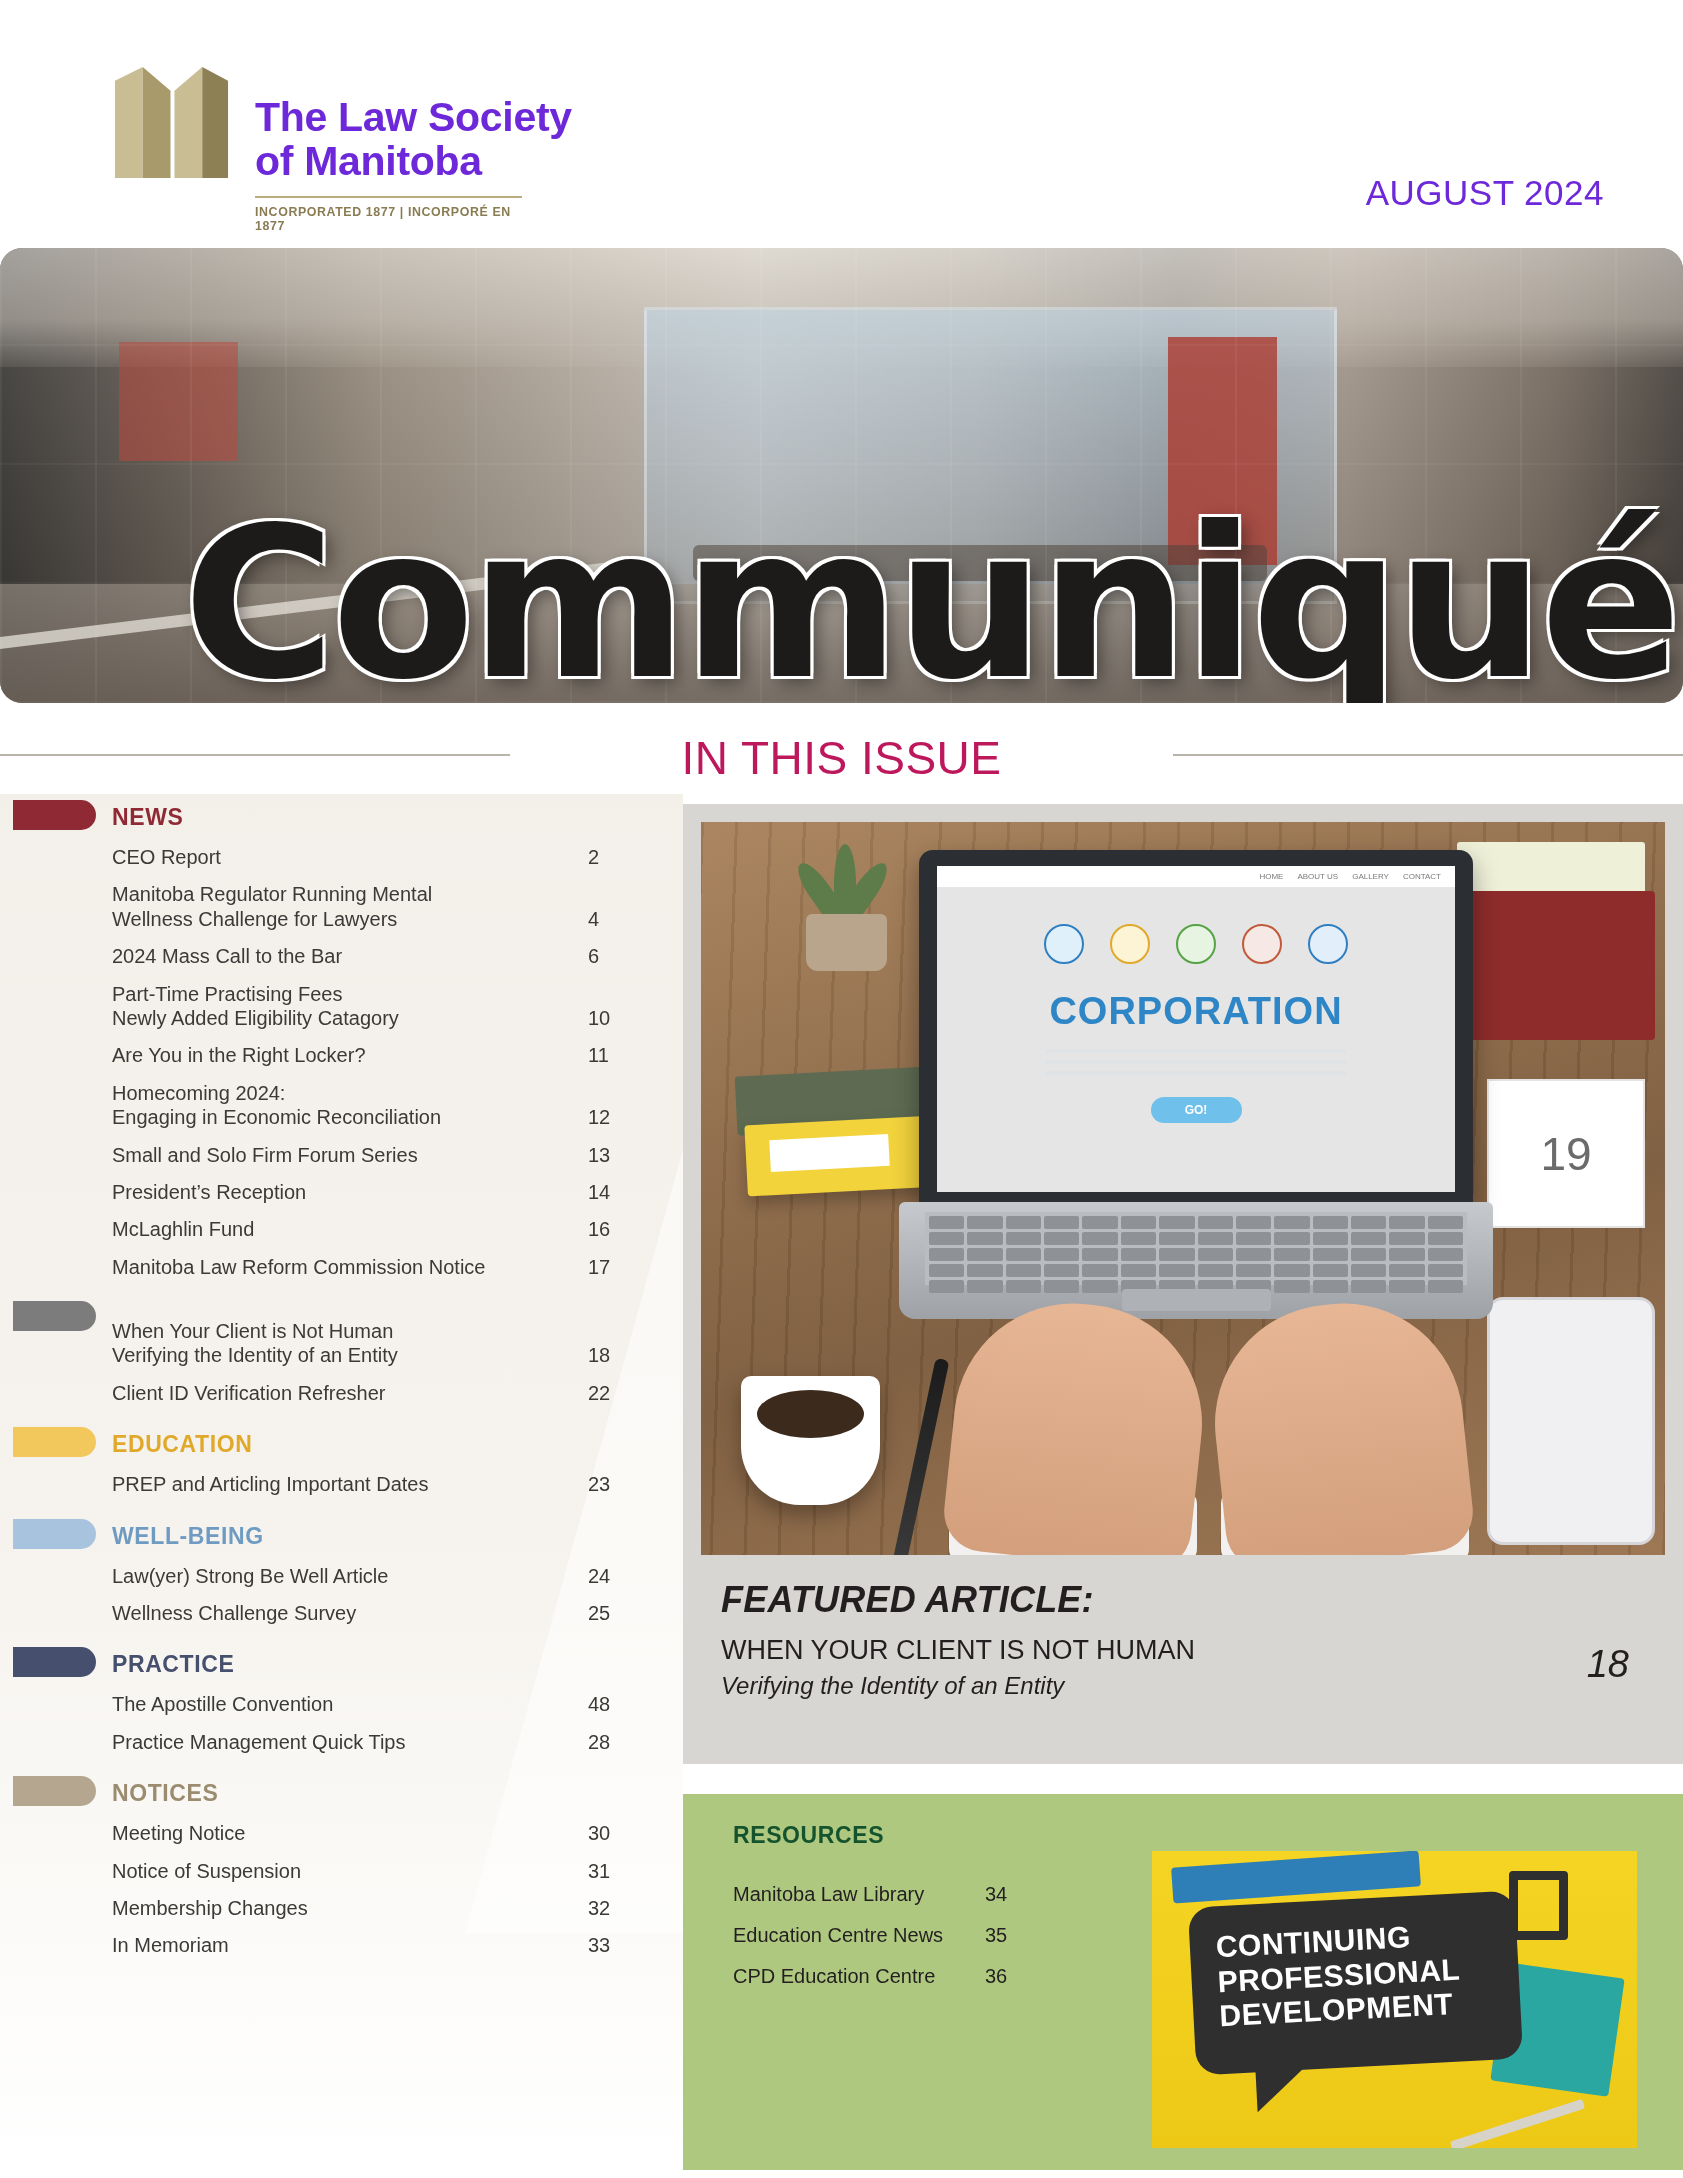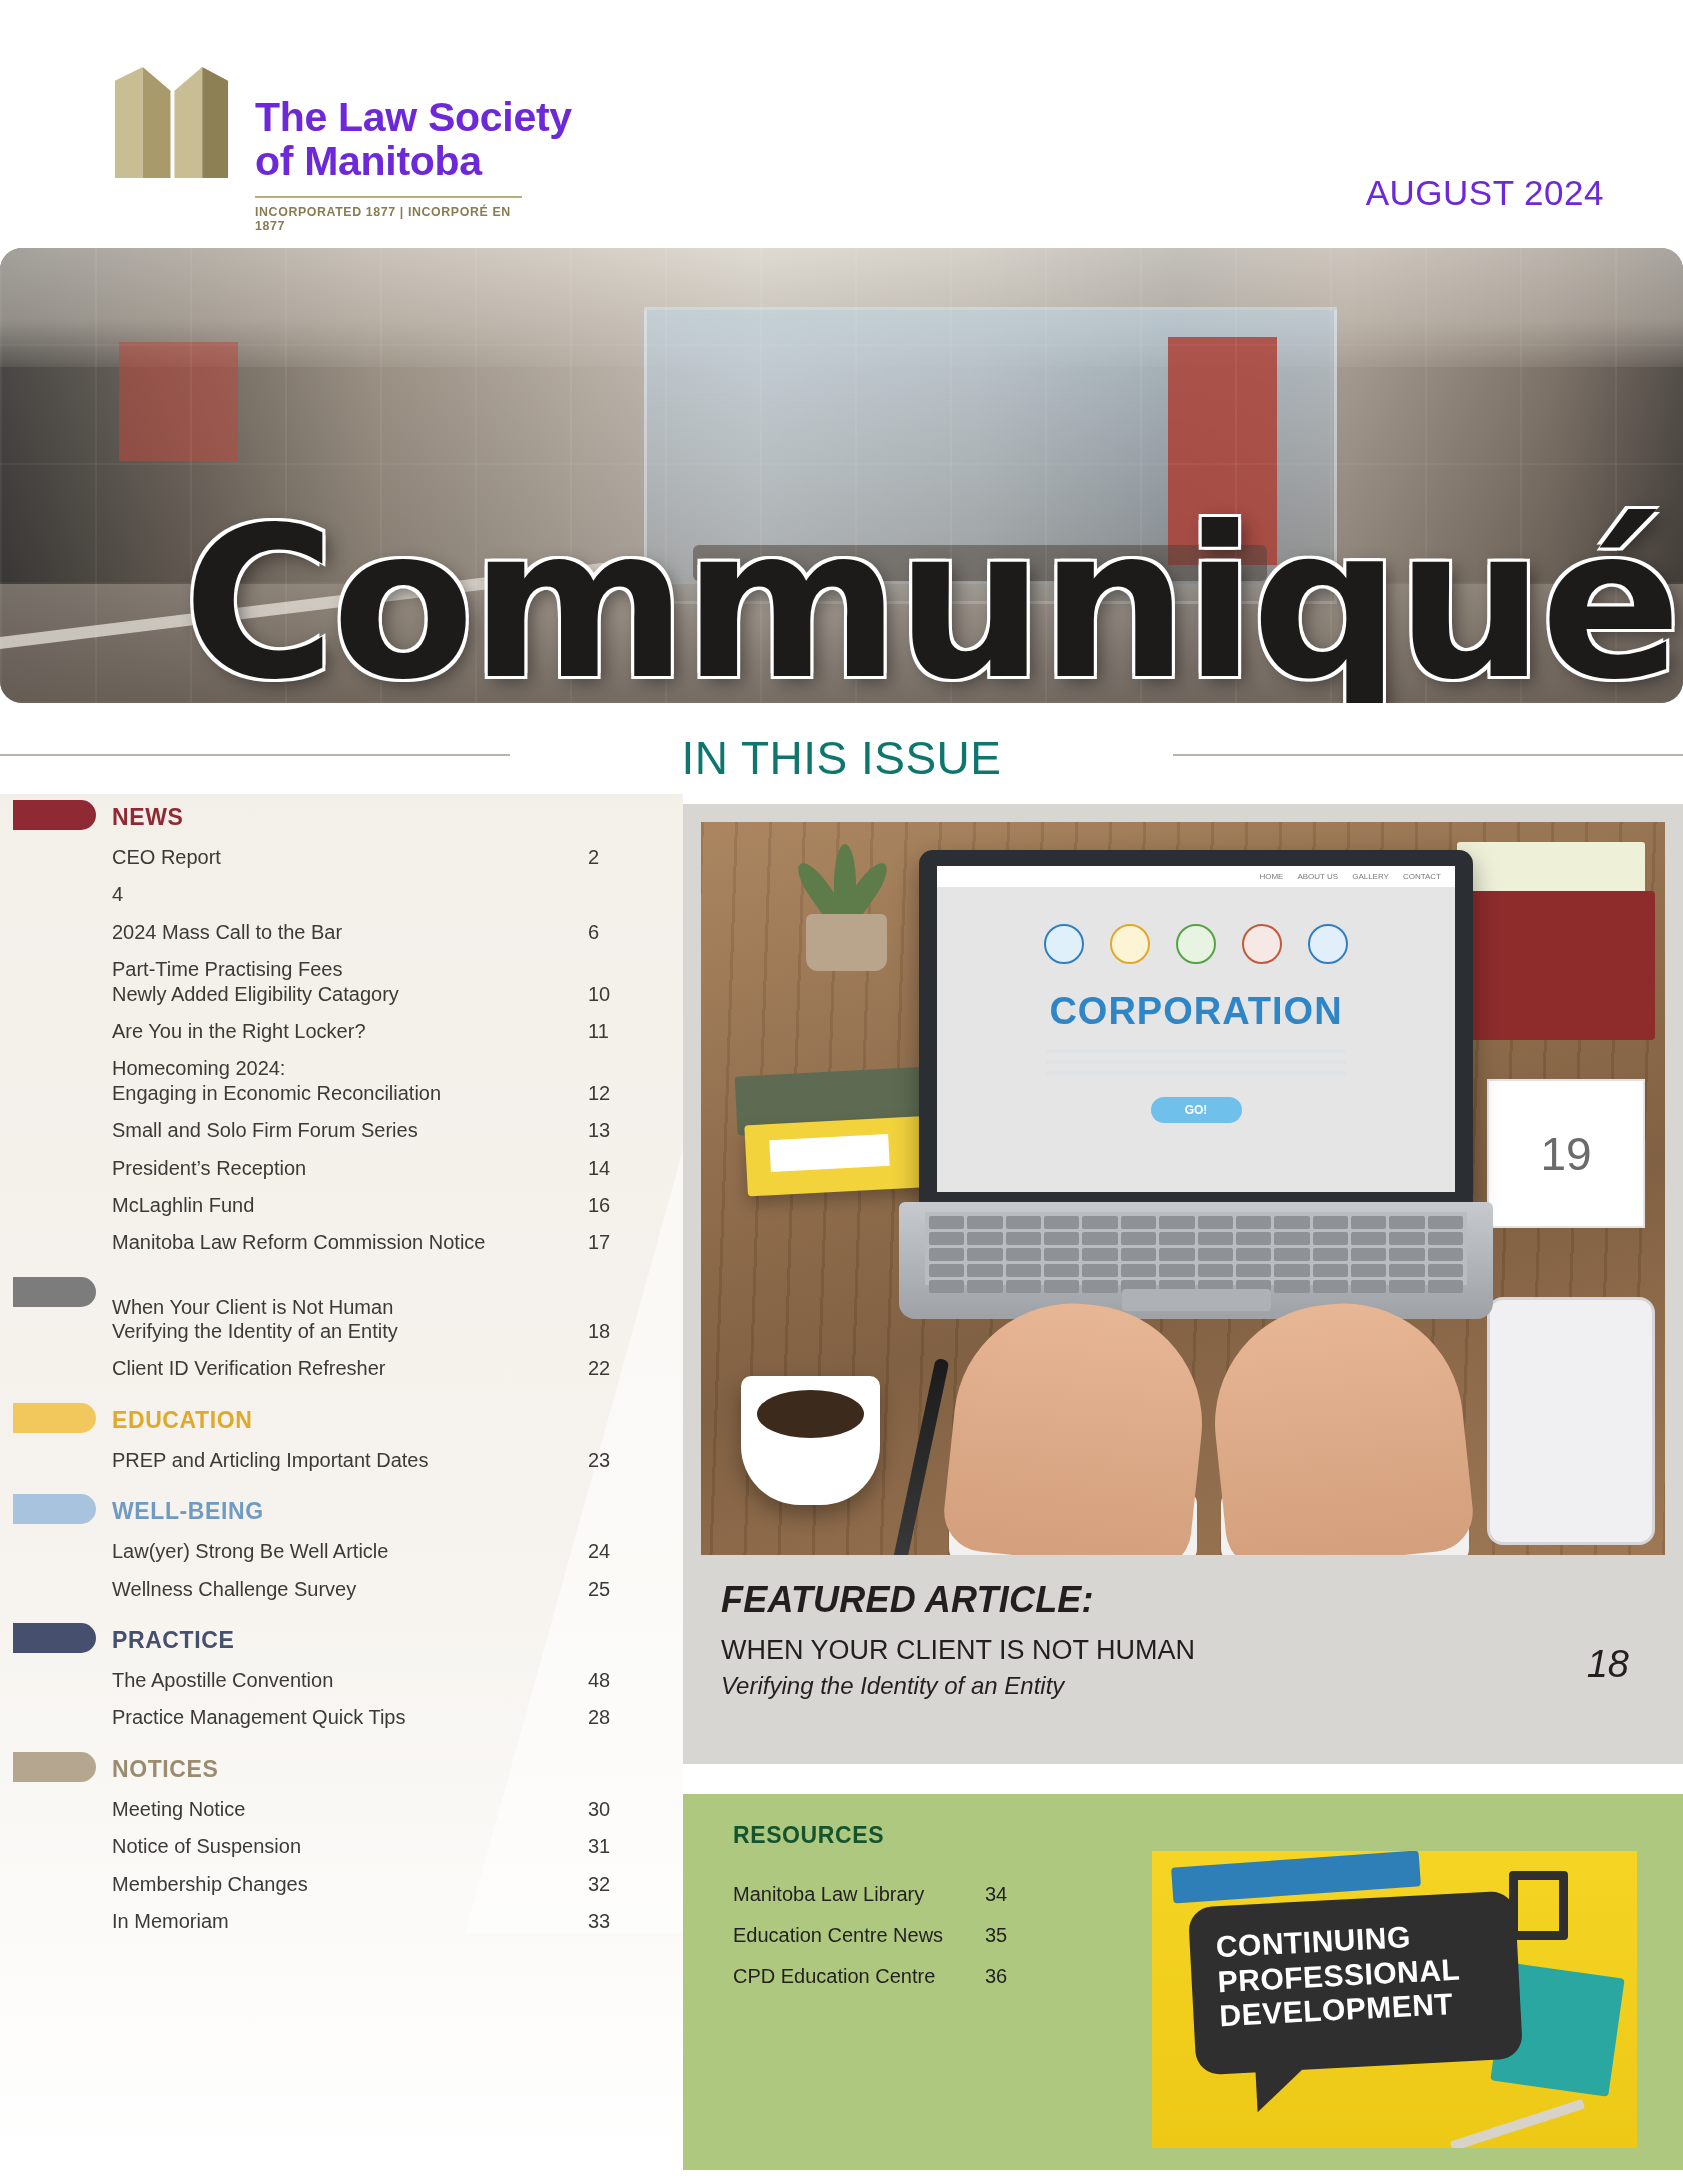--- a/index.html
+++ b/index.html
@@ -144,21 +144,21 @@
     height:2px;
     background:#b8b3ab;
   }
   .issue-band .line-left { left:0; width:510px; }
   .issue-band .line-right { left:1173px; width:510px; }
   .issue-band .issue-title {
     position:absolute;
     left:0; right:0; top:28px;
     text-align:center;
     font-size:46px;
-    color:#0f766e;
+    color:#be185d;
     letter-spacing:0.5px;
   }
 
   
   .content {
     position:relative;
     display:flex;
     padding:0;
     height:1376px;
   }
@@ -474,20 +474,21 @@
   <div class="left-col">
     <div class="toc" id="toc-root">
         <div class="sect-block">
           <div class="tab" style="background: rgb(143, 42, 53);"></div>
           <div class="sect-head" style="color: rgb(143, 42, 53);">NEWS</div>
           <div class="toc-row">
             <div class="t"><span>CEO Report</span></div>
             <div class="p">2</div>
           </div>
           <div class="toc-row">
+            <div class="t"><span>Manitoba Regulator Running Mental</span><span class="l2">Wellness Challenge for Lawyers</span></div>
             <div class="p">4</div>
           </div>
           <div class="toc-row">
             <div class="t"><span>2024 Mass Call to the Bar</span></div>
             <div class="p">6</div>
           </div>
           <div class="toc-row">
             <div class="t"><span>Part-Time Practising Fees</span><span class="l2">Newly Added Eligibility Catagory</span></div>
             <div class="p">10</div>
           </div>

